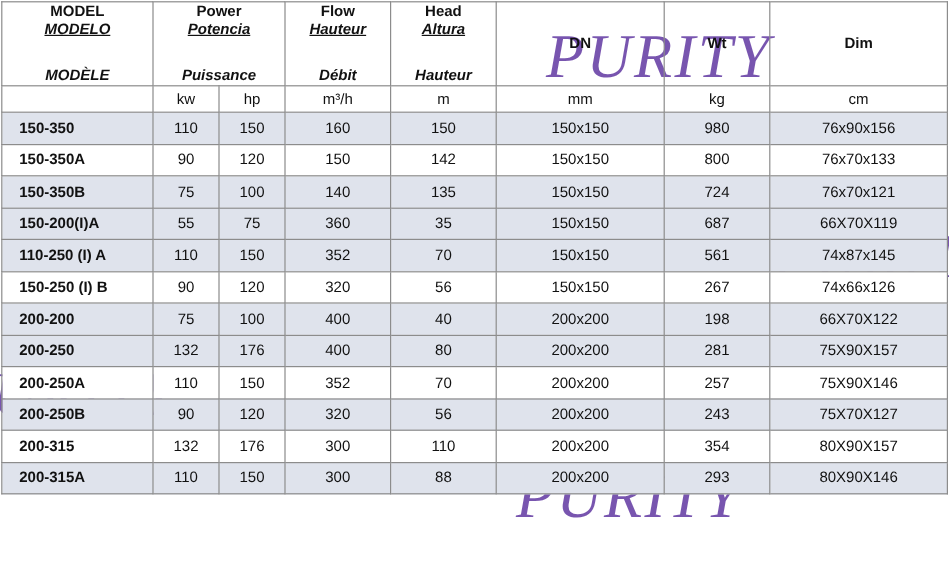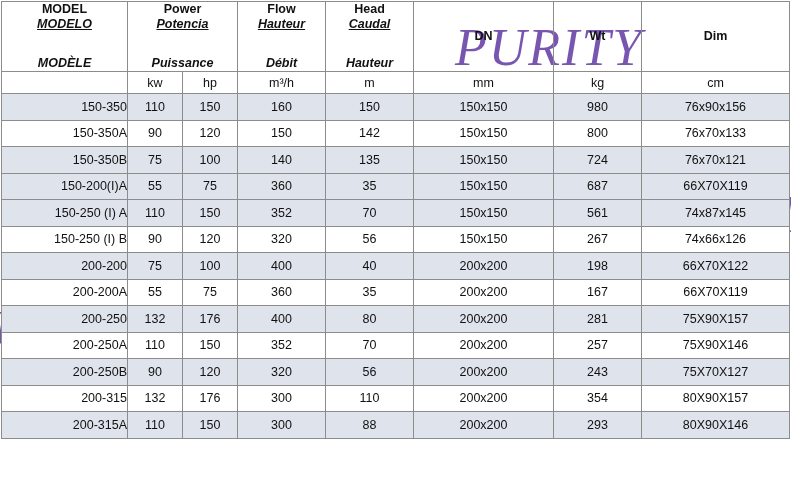--- a/index.html
+++ b/index.html
@@ -83,22 +83,22 @@
     font-weight: normal;
     height: 21px;
     padding: 1px 0;
   }
 
   tbody tr td {
     height: 25.5px;
     font-size: 12.5px;
   }
   tbody tr td.model {
-    font-weight: normal;
-    text-align: right;
+    font-weight: bold;
+    text-align: left;
     padding-left: 14px;
     font-size: 12.5px;
   }
   tr.shade td {
     background: #dfe3ec;
   }
   tr.plain td {
     background: #ffffff;
     margin-top: 11px;
   }
@@ -139,21 +139,21 @@
           <span class="ln2">Potencia</span>
           <span class="ln3">Puissance</span>
         </td>
         <td>
           <span class="ln1">Flow</span>
           <span class="ln2">Hauteur</span>
           <span class="ln3">Débit</span>
         </td>
         <td>
           <span class="ln1">Head</span>
-          <span class="ln2">Caudal</span>
+          <span class="ln2">Altura</span>
           <span class="ln3">Hauteur</span>
         </td>
         <td>
           <span class="ln1">DN</span>
         </td>
         <td>
           <span class="ln1">Wt</span>
         </td>
         <td>
           <span class="ln1">Dim</span>
@@ -205,21 +205,21 @@
           <td class="model">150-200(I)A</td>
           <td>55</td>
           <td>75</td>
           <td>360</td>
           <td>35</td>
           <td>150x150</td>
           <td>687</td>
           <td>66X70X119</td>
         </tr>
         <tr class="shade">
-          <td class="model">150-250 (I) A</td>
+          <td class="model">110-250 (I) A</td>
           <td>110</td>
           <td>150</td>
           <td>352</td>
           <td>70</td>
           <td>150x150</td>
           <td>561</td>
           <td>74x87x145</td>
         </tr>
         <tr class="plain">
           <td class="model">150-250 (I) B</td>
@@ -234,30 +234,20 @@
         <tr class="shade">
           <td class="model">200-200</td>
           <td>75</td>
           <td>100</td>
           <td>400</td>
           <td>40</td>
           <td>200x200</td>
           <td>198</td>
           <td>66X70X122</td>
         </tr>
-        <tr class="plain">
-          <td class="model">200-200A</td>
-          <td>55</td>
-          <td>75</td>
-          <td>360</td>
-          <td>35</td>
-          <td>200x200</td>
-          <td>167</td>
-          <td>66X70X119</td>
-        </tr>
         <tr class="shade">
           <td class="model">200-250</td>
           <td>132</td>
           <td>176</td>
           <td>400</td>
           <td>80</td>
           <td>200x200</td>
           <td>281</td>
           <td>75X90X157</td>
         </tr>

